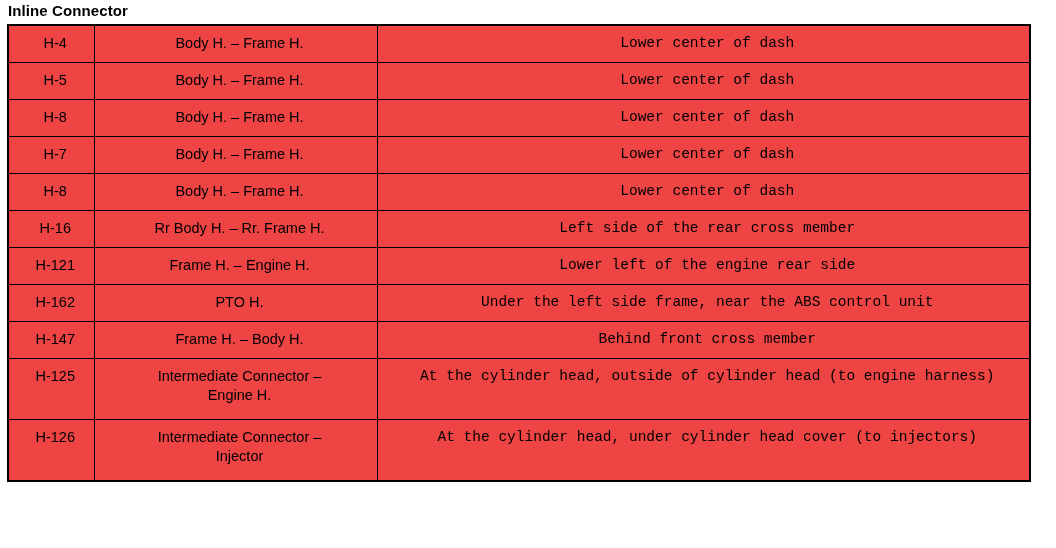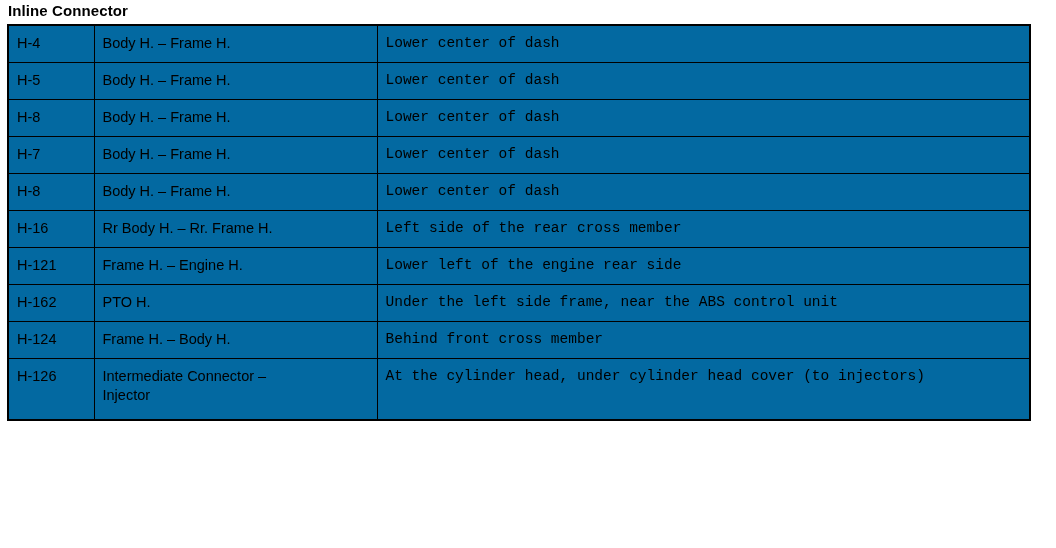--- a/index.html
+++ b/index.html
@@ -39,21 +39,22 @@
     border-collapse: collapse;
     table-layout: fixed;
     border: 2px solid #000000;
   }
   .conn-table td {
     border: 1px solid #000000;
     padding: 0 0 0 8px;
     font-size: 14.5px;
     line-height: 19px;
     vertical-align: top;
-    background: #0369a1;
+    background: #ef4444;
+    text-align: center;
   }
   .col-id   { width: 86px; }
   .col-desc { width: 283px; }
   .col-loc  { width: 653px; font-family: Liberation Mono, monospace; }
 
   .row-single td { height: 36px; }
   .row-single td > .cell-txt { padding-top: 8px; }
 
   .row-double td { height: 60px; }
   .row-double td > .cell-txt { padding-top: 8px; }
@@ -160,27 +161,39 @@
           </td>
           <td class="col-desc">
             <span class="cell-txt">PTO H.</span>
           </td>
           <td class="col-loc">
             <span class="cell-txt">Under the left side frame, near the ABS control unit</span>
           </td>
         </tr>
         <tr class="row-single">
           <td class="col-id">
-            <span class="cell-txt">H-124</span>
+            <span class="cell-txt">H-147</span>
           </td>
           <td class="col-desc">
             <span class="cell-txt">Frame H. – Body H.</span>
           </td>
           <td class="col-loc">
             <span class="cell-txt">Behind front cross member</span>
+          </td>
+        </tr>
+        <tr class="row-double">
+          <td class="col-id">
+            <span class="cell-txt">H-125</span>
+          </td>
+          <td class="col-desc">
+            <span class="cell-txt">Intermediate Connector –
+Engine H.</span>
+          </td>
+          <td class="col-loc">
+            <span class="cell-txt">At the cylinder head, outside of cylinder head (to engine harness)</span>
           </td>
         </tr>
         <tr class="row-double">
           <td class="col-id">
             <span class="cell-txt">H-126</span>
           </td>
           <td class="col-desc">
             <span class="cell-txt">Intermediate Connector –
 Injector</span>
           </td>

